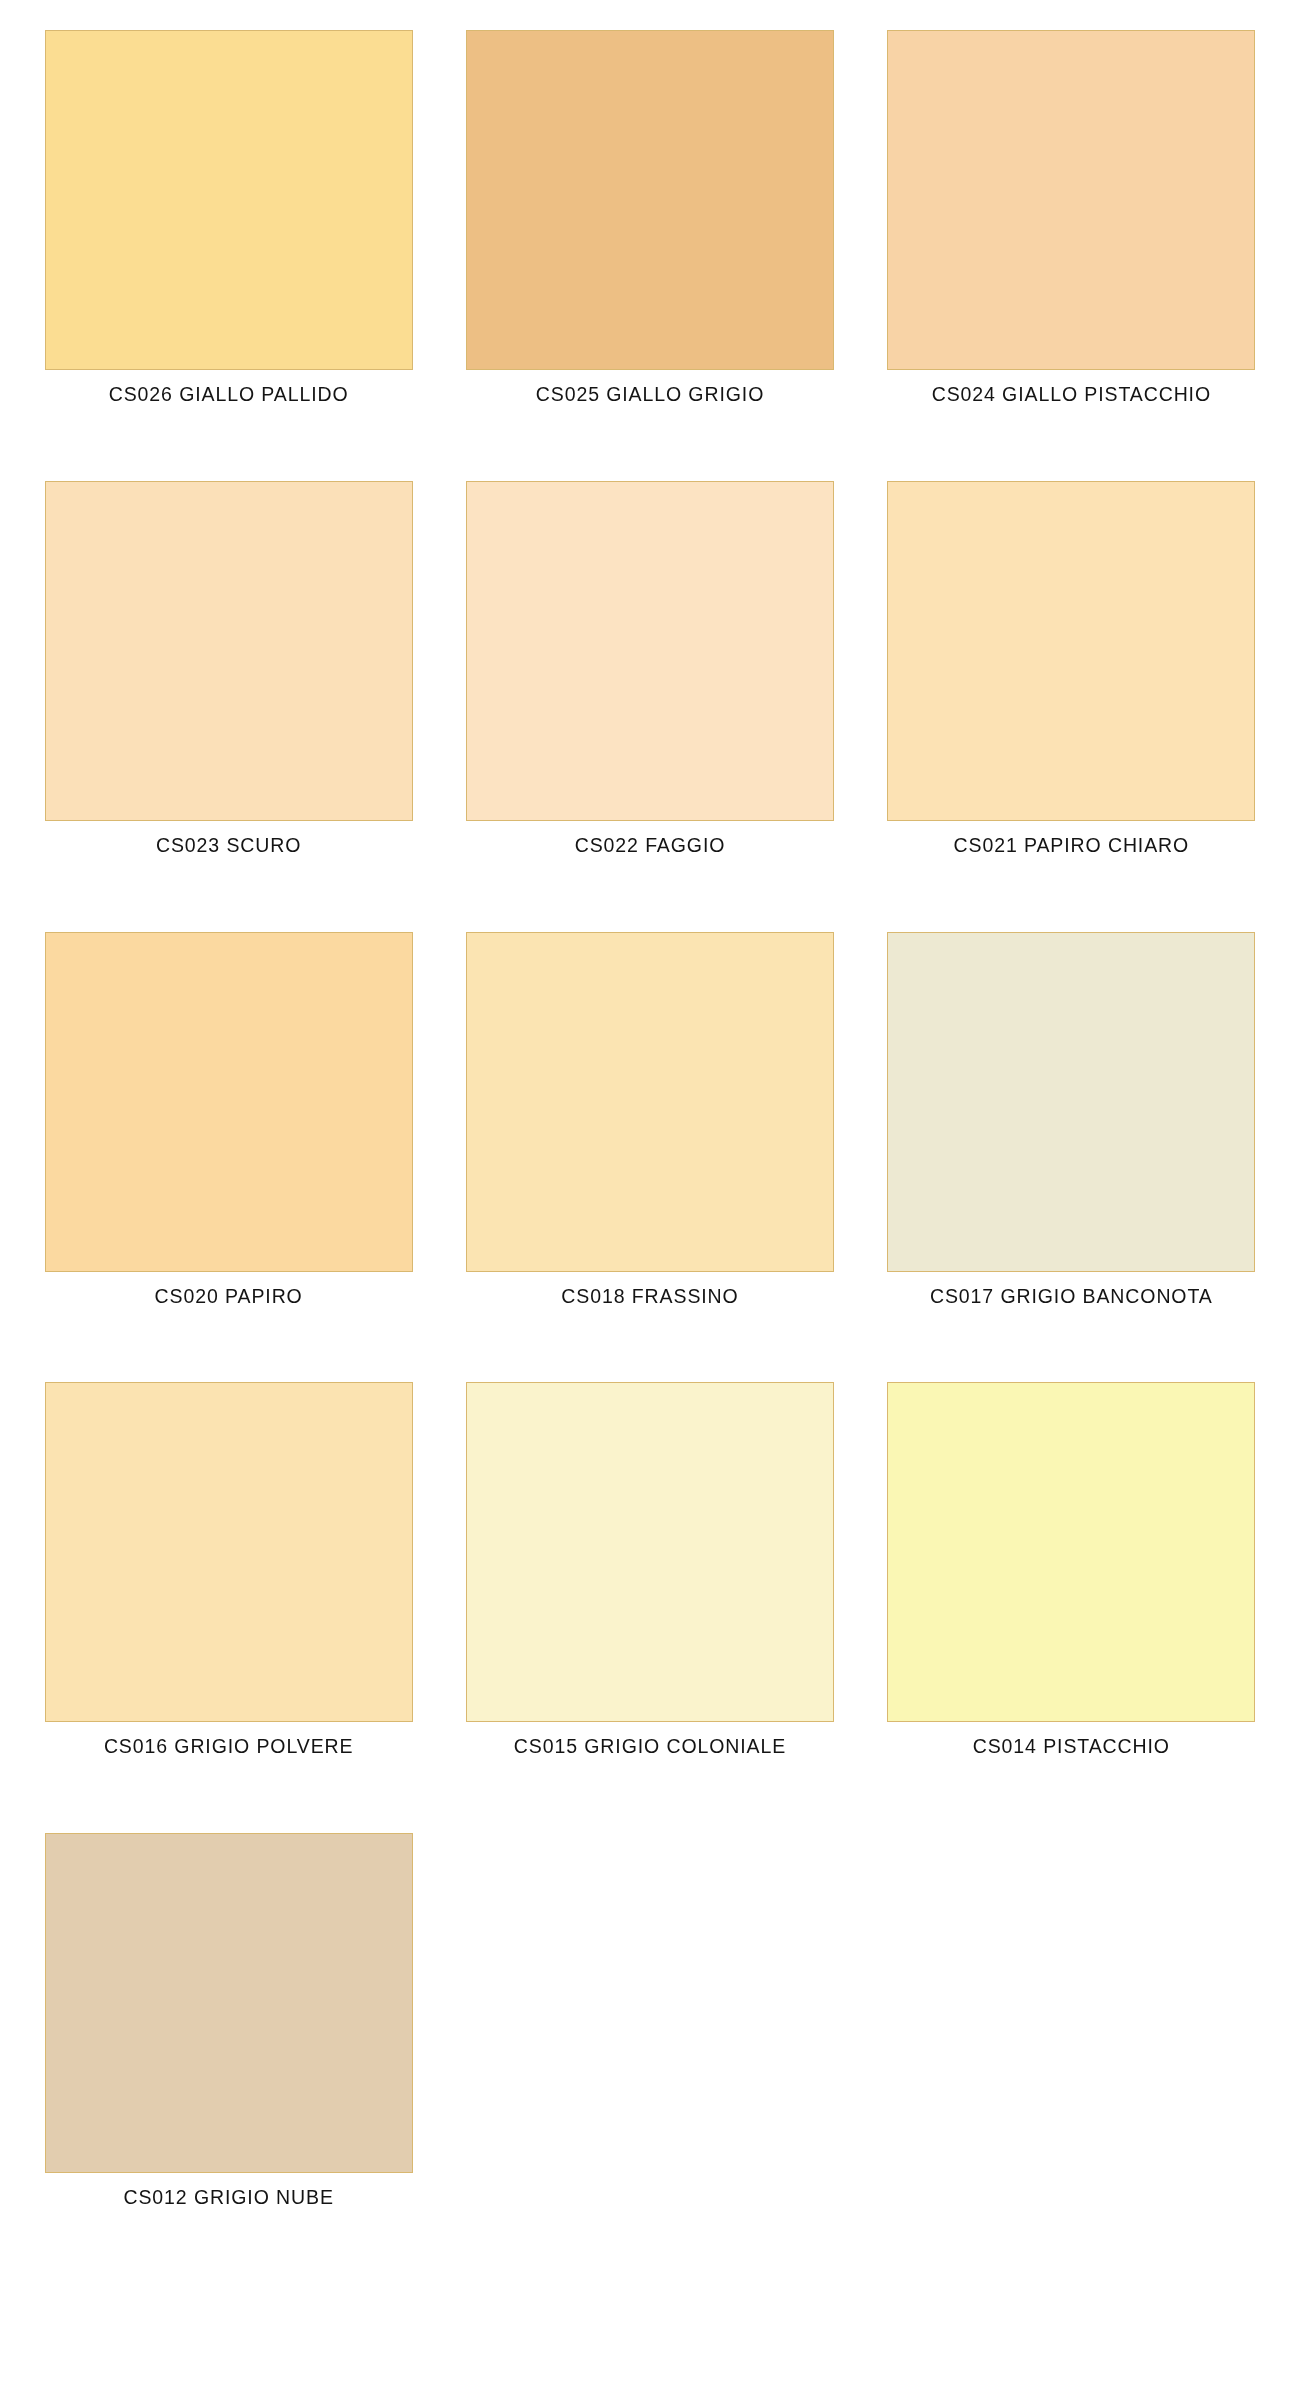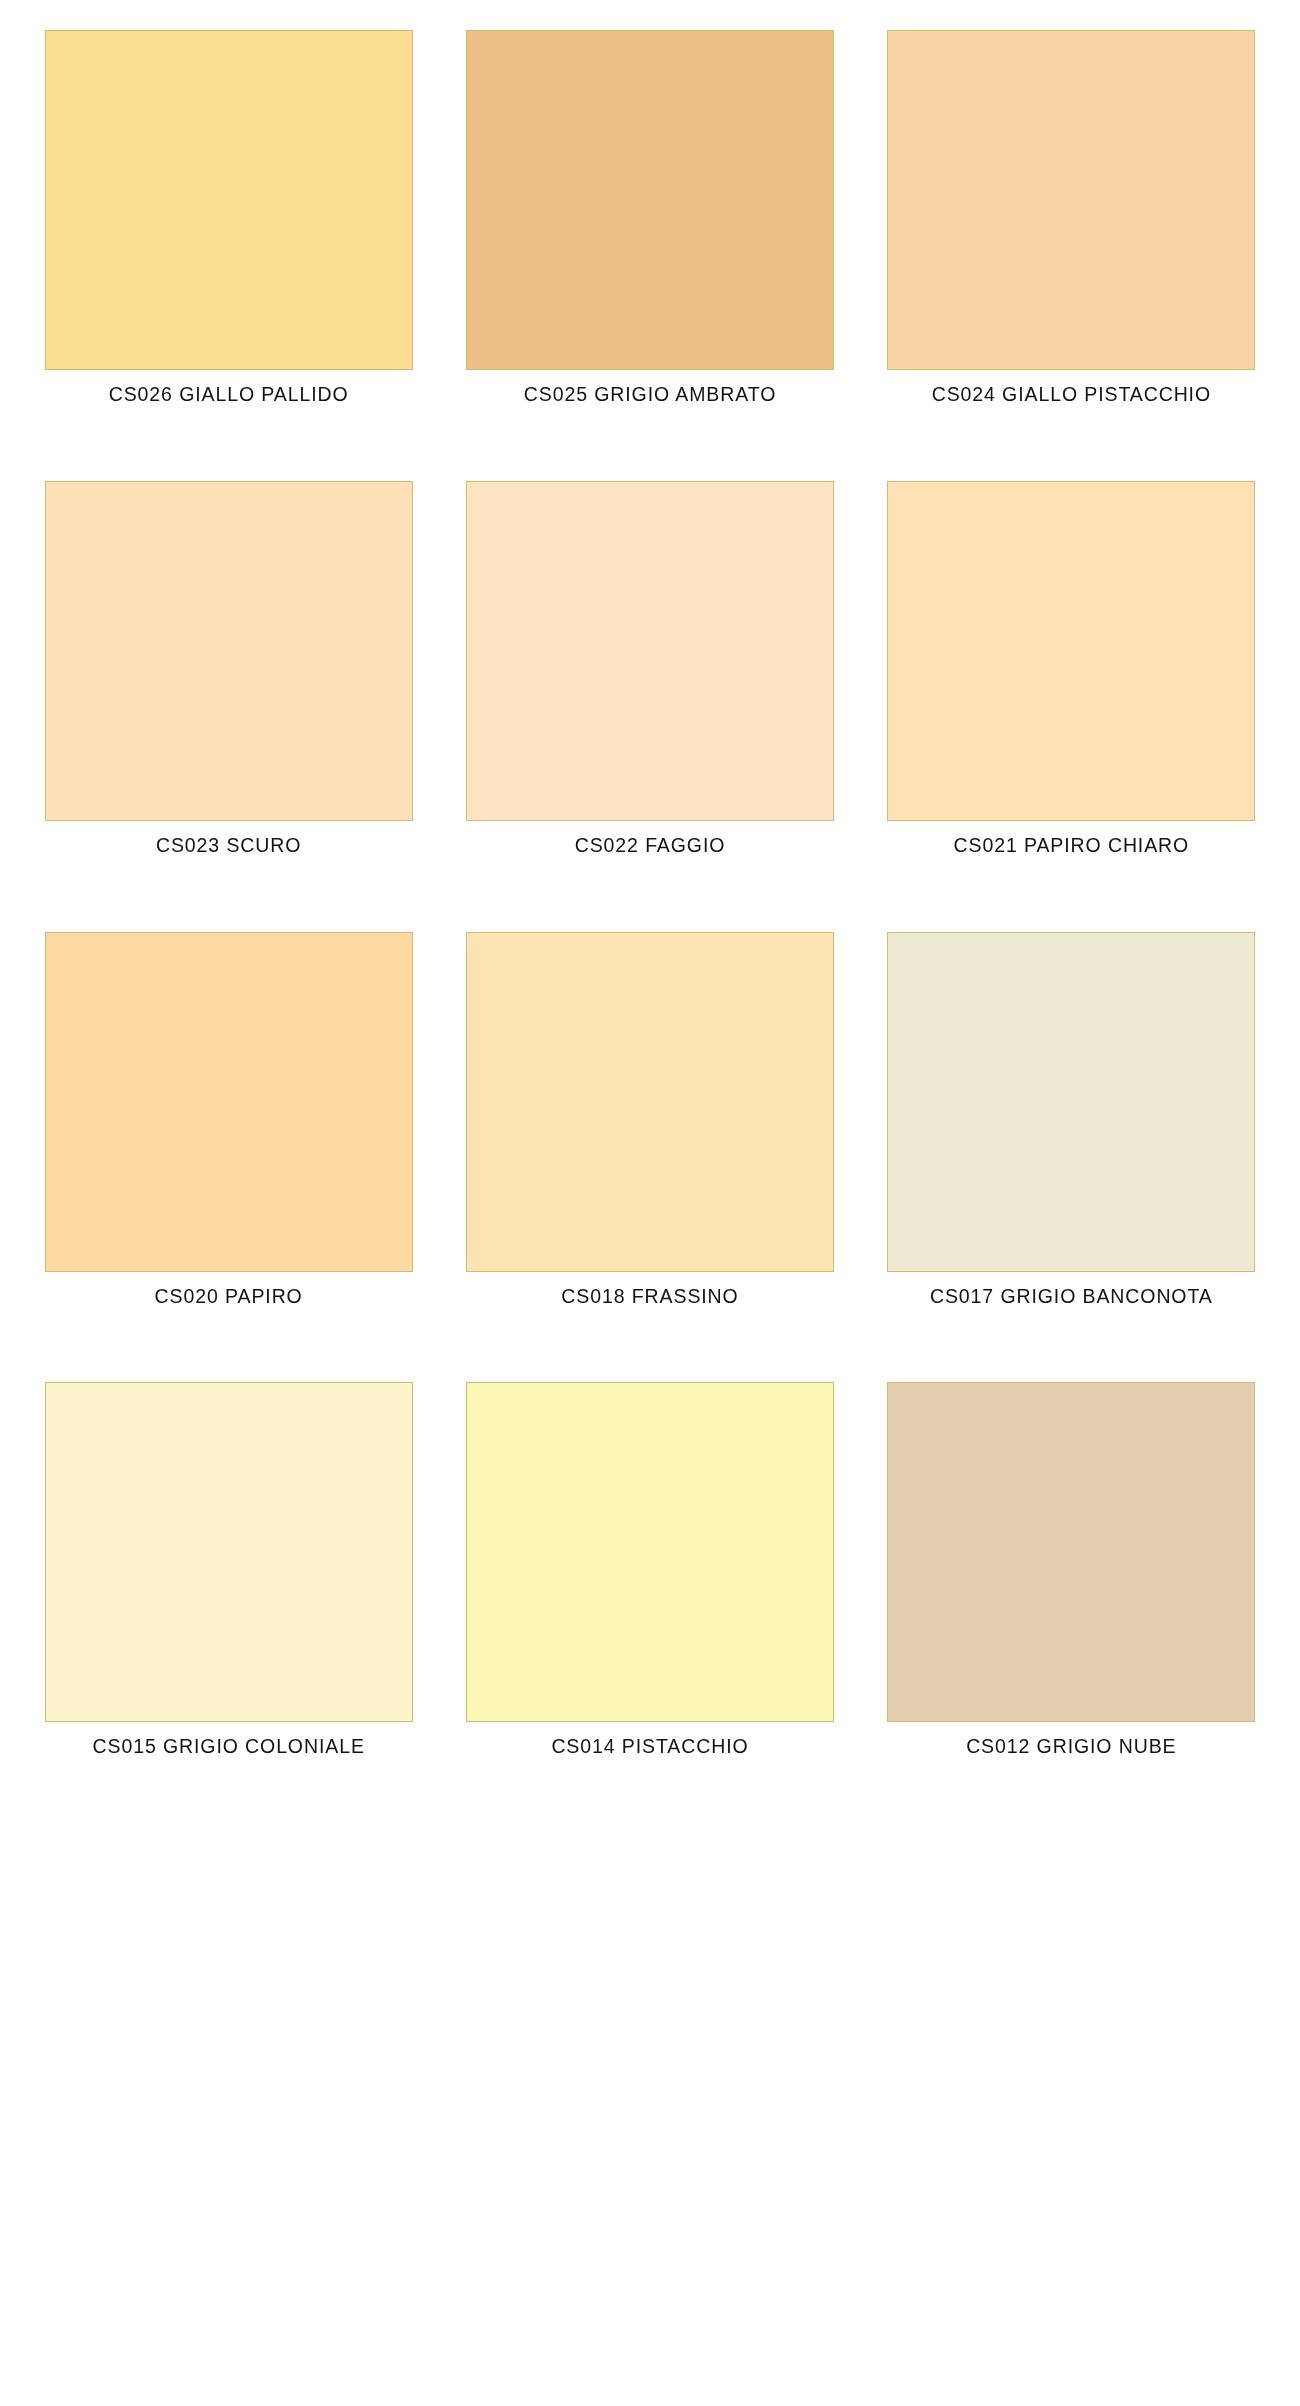--- a/index.html
+++ b/index.html
@@ -66,21 +66,21 @@
 <div id="palette-sheet">
   <div class="swatch-grid">
 
     <div class="swatch-cell">
       <div class="swatch-chip" style="background-color: rgb(251, 221, 146);"></div>
       <div class="swatch-label">CS026 GIALLO PALLIDO</div>
     </div>
 
     <div class="swatch-cell">
       <div class="swatch-chip" style="background-color: rgb(237, 191, 132);"></div>
-      <div class="swatch-label">CS025 GRIGIO AMBRATO</div>
+      <div class="swatch-label">CS025 GIALLO GRIGIO</div>
     </div>
 
     <div class="swatch-cell">
       <div class="swatch-chip" style="background-color: rgb(248, 211, 166);"></div>
       <div class="swatch-label">CS024 GIALLO PISTACCHIO</div>
     </div>
 
     <div class="swatch-cell">
       <div class="swatch-chip" style="background-color: rgb(251, 224, 184);"></div>
       <div class="swatch-label">CS023 SCURO</div>
@@ -105,20 +105,24 @@
     <div class="swatch-cell">
       <div class="swatch-chip" style="background-color: rgb(251, 228, 178);"></div>
       <div class="swatch-label">CS018 FRASSINO</div>
     </div>
 
     <div class="swatch-cell">
       <div class="swatch-chip" style="background-color: rgb(237, 233, 210);"></div>
       <div class="swatch-label">CS017 GRIGIO BANCONOTA</div>
     </div>
 
+    <div class="swatch-cell">
+      <div class="swatch-chip" style="background-color: rgb(251, 227, 177);"></div>
+      <div class="swatch-label">CS016 GRIGIO POLVERE</div>
+    </div>
 
     <div class="swatch-cell">
       <div class="swatch-chip" style="background-color: rgb(250, 243, 204);"></div>
       <div class="swatch-label">CS015 GRIGIO COLONIALE</div>
     </div>
 
     <div class="swatch-cell">
       <div class="swatch-chip" style="background-color: rgb(250, 247, 180);"></div>
       <div class="swatch-label">CS014 PISTACCHIO</div>
     </div>

